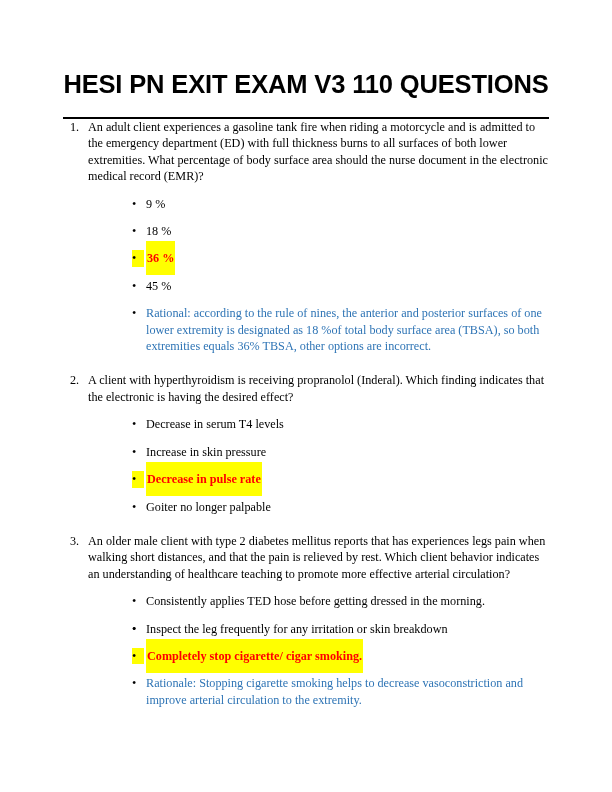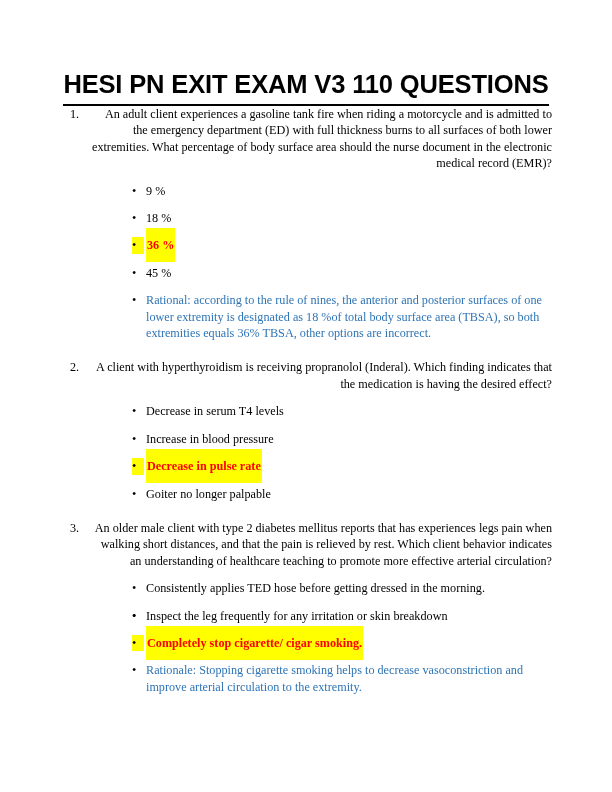--- a/index.html
+++ b/index.html
@@ -34,21 +34,21 @@
     font-family: "Liberation Sans", "DejaVu Sans", sans-serif;
     font-weight: bold;
     font-size: 25.5px;
     line-height: 36px;
     letter-spacing: -0.15px;
     color: #000000;
   }
   .doc-title .tline {
     display: inline-block;
     border-bottom: 2.2px solid #000;
-    padding-bottom: 2px;
+    padding-bottom: 15px;
   }
 
   
   .qlist {
     margin: 0;
     padding: 0;
     list-style: none;
   }
   .question-block {
     position: relative;
@@ -64,21 +64,21 @@
     left: 70px;
     top: 0;
     width: 18px;
     text-align: left;
     font-size: 12.2px;
     line-height: 16.4px;
   }
   .q-text {
     font-size: 12.2px;
     line-height: 16.4px;
-    text-align: right;
+    text-align: left;
     color: #000000;
   }
 
   
   .options {
     margin: 0;
     padding: 0;
     list-style: none;
   }
   .option {
@@ -139,24 +139,24 @@
         <ul class="options">
           <li class="option"><span class="bullet">•</span><span class="otext">9 %</span></li>
           <li class="option"><span class="bullet">•</span><span class="otext">18 %</span></li>
           <li class="option is-correct"><span class="bullet">•</span><span class="otext">36 %</span></li>
           <li class="option"><span class="bullet">•</span><span class="otext">45 %</span></li>
           <li class="option is-rationale"><span class="bullet">•</span><span class="otext">Rational: according to the rule of nines, the anterior and posterior surfaces of one lower extremity is designated as 18 %of total body surface area (TBSA), so both extremities equals 36% TBSA, other options are incorrect.</span></li>
         </ul>
       </li>
       <li class="question-block">
         <span class="q-number">2.</span>
-        <div class="q-text">A client with hyperthyroidism is receiving propranolol (Inderal). Which finding indicates that the medication is having the desired effect?</div>
+        <div class="q-text">A client with hyperthyroidism is receiving propranolol (Inderal). Which finding indicates that the electronic is having the desired effect?</div>
         <ul class="options">
           <li class="option"><span class="bullet">•</span><span class="otext">Decrease in serum T4 levels</span></li>
-          <li class="option"><span class="bullet">•</span><span class="otext">Increase in blood pressure</span></li>
+          <li class="option"><span class="bullet">•</span><span class="otext">Increase in skin pressure</span></li>
           <li class="option is-correct"><span class="bullet">•</span><span class="otext">Decrease in pulse rate</span></li>
           <li class="option"><span class="bullet">•</span><span class="otext">Goiter no longer palpable</span></li>
         </ul>
       </li>
       <li class="question-block">
         <span class="q-number">3.</span>
         <div class="q-text">An older male client with type 2 diabetes mellitus reports that has experiences legs pain when walking short distances, and that the pain is relieved by rest. Which client behavior indicates an understanding of healthcare teaching to promote more effective arterial circulation?</div>
         <ul class="options">
           <li class="option"><span class="bullet">•</span><span class="otext">Consistently applies TED hose before getting dressed in the morning.</span></li>
           <li class="option"><span class="bullet">•</span></li>

